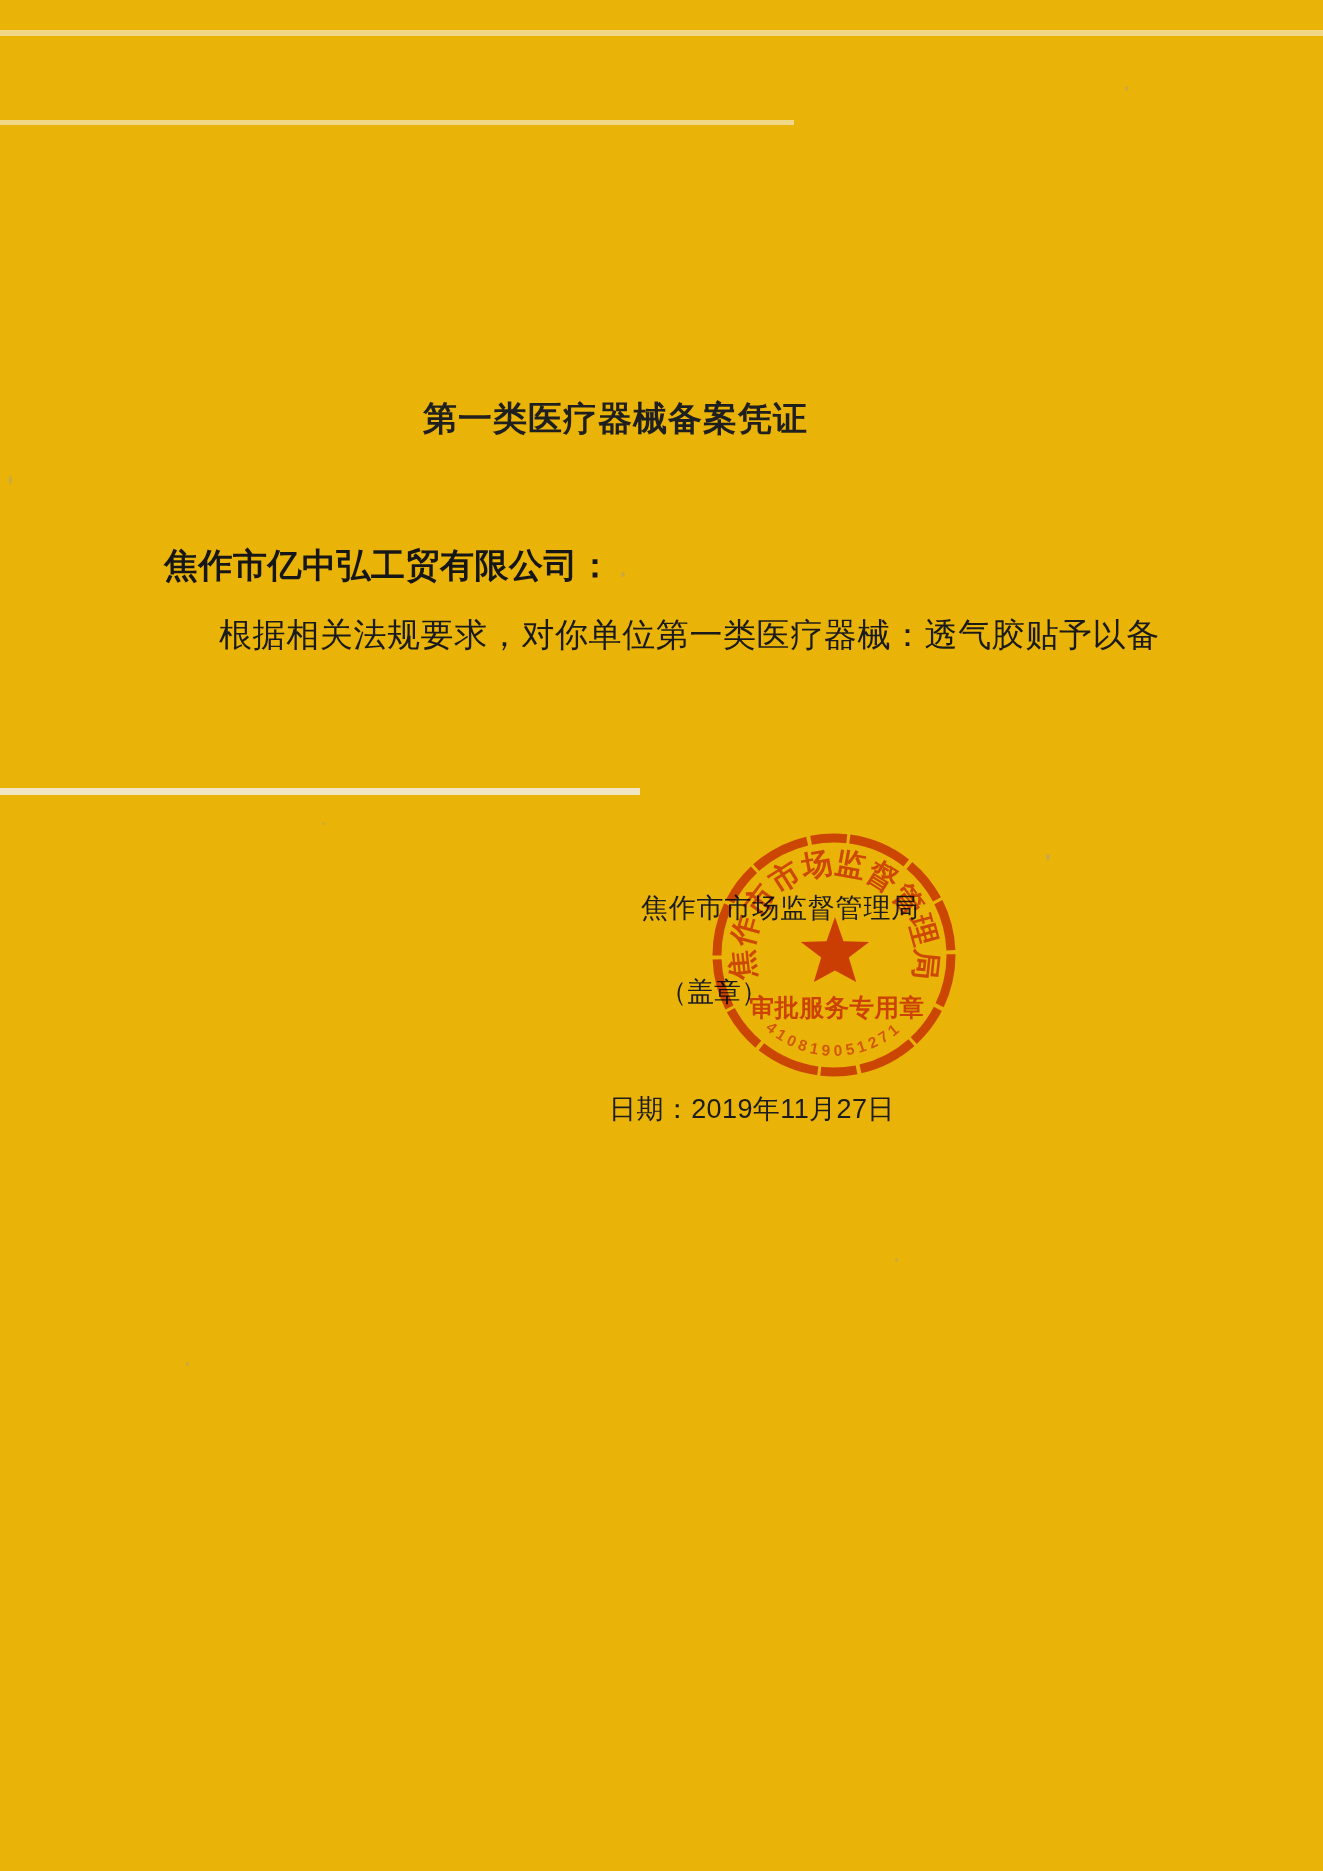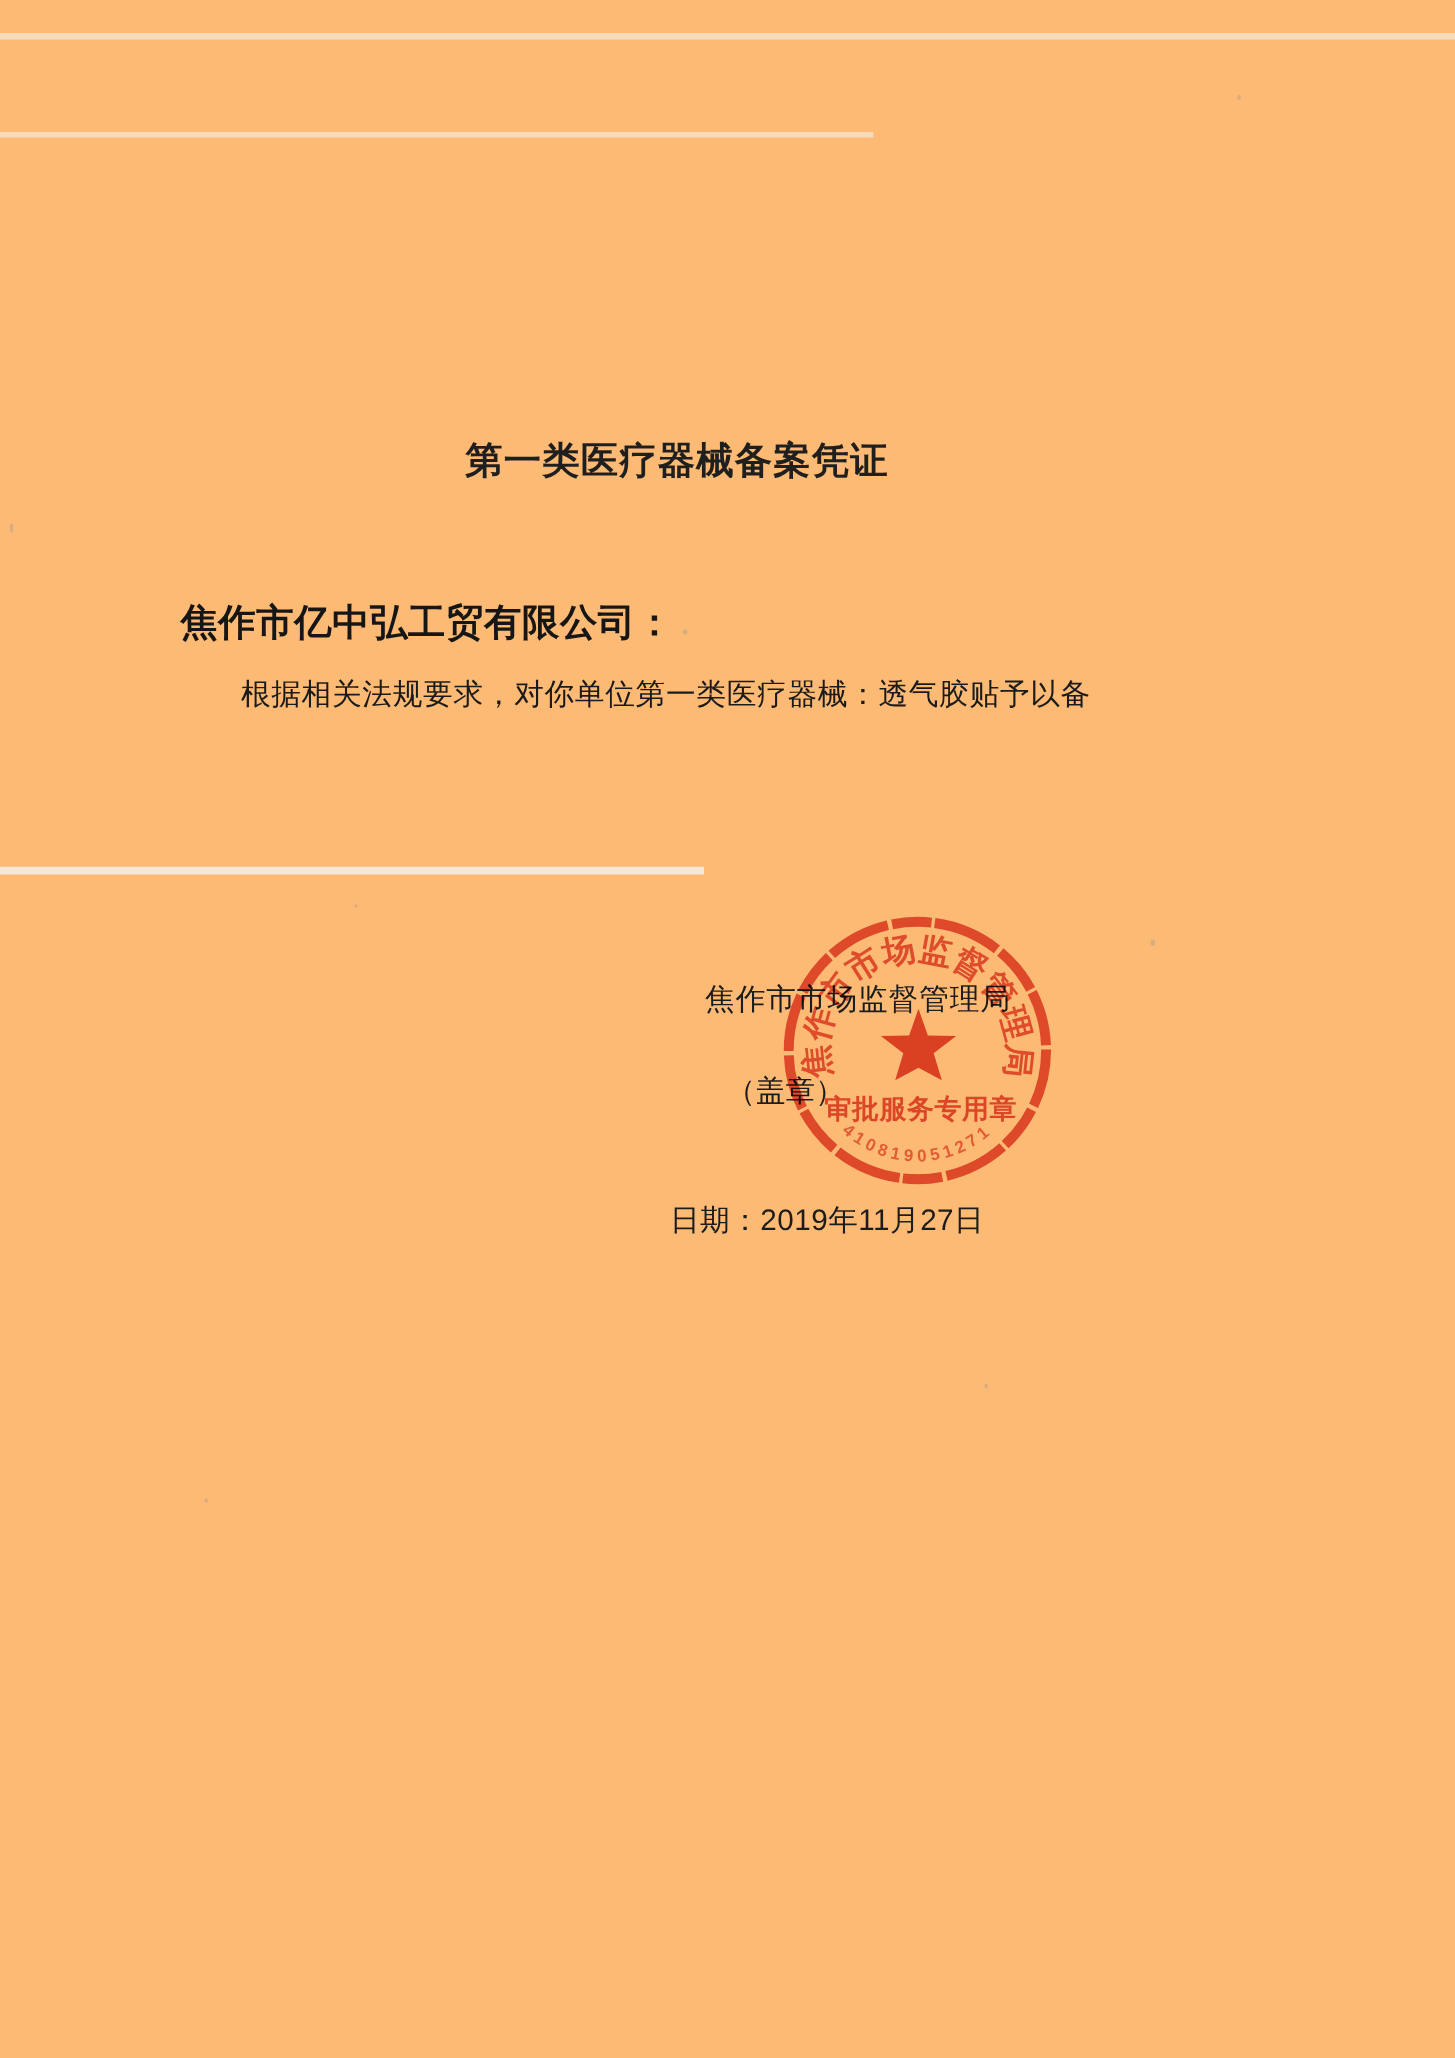--- a/index.html
+++ b/index.html
@@ -4,21 +4,21 @@
 <style>
   * { margin: 0; padding: 0; box-sizing: border-box; }
   html, body { background: #e8e8e8; }
   body { font-family: "Liberation Sans", "DejaVu Sans", sans-serif; }
 
   .page {
     position: relative;
     width: 1323px;
     height: 1871px;
     margin: 0 auto;
-    background: #fdba74;
+    background: #eab308;
     overflow: hidden;
     color: #1d1d1d;
   }
 
   
   .scan-band { position: absolute; left: 0; width: 100%; background: #f5f4f2; opacity: .55; }
   .band-1 { top: 30px;  height: 6px; }
   .band-2 { top: 120px; height: 5px; width: 60%; }
   .band-3 { top: 788px; height: 7px; width: 640px; opacity: .8; background:#f3f3f2; }
 
@@ -31,21 +31,21 @@
     font-size: 34px; font-weight: 600;
     letter-spacing: 1px; color: #1f1f1f;
   }
 
   .addressee {
     left: 164px; top: 543px;
     font-size: 34px; font-weight: 700;
     letter-spacing: 0.5px; color: #161616;
   }
 
-  .body-line { font-size: 27px; letter-spacing: 0.6px; color: #1a1a1a; font-family: Liberation Mono, monospace; }
+  .body-line { font-size: 33px; letter-spacing: 0.6px; color: #1a1a1a; font-family: Liberation Mono, monospace; }
   .body-line-1 { left: 219px; top: 613px; }
   .body-line-2 { left: 164px; top: 660px; }
 
   .signature-org {
     left: 641px; top: 890px;
     font-size: 27px; letter-spacing: 0.8px; color: #1c1c1c;
   }
 
   .seal-note {
     left: 660px; top: 974px;

